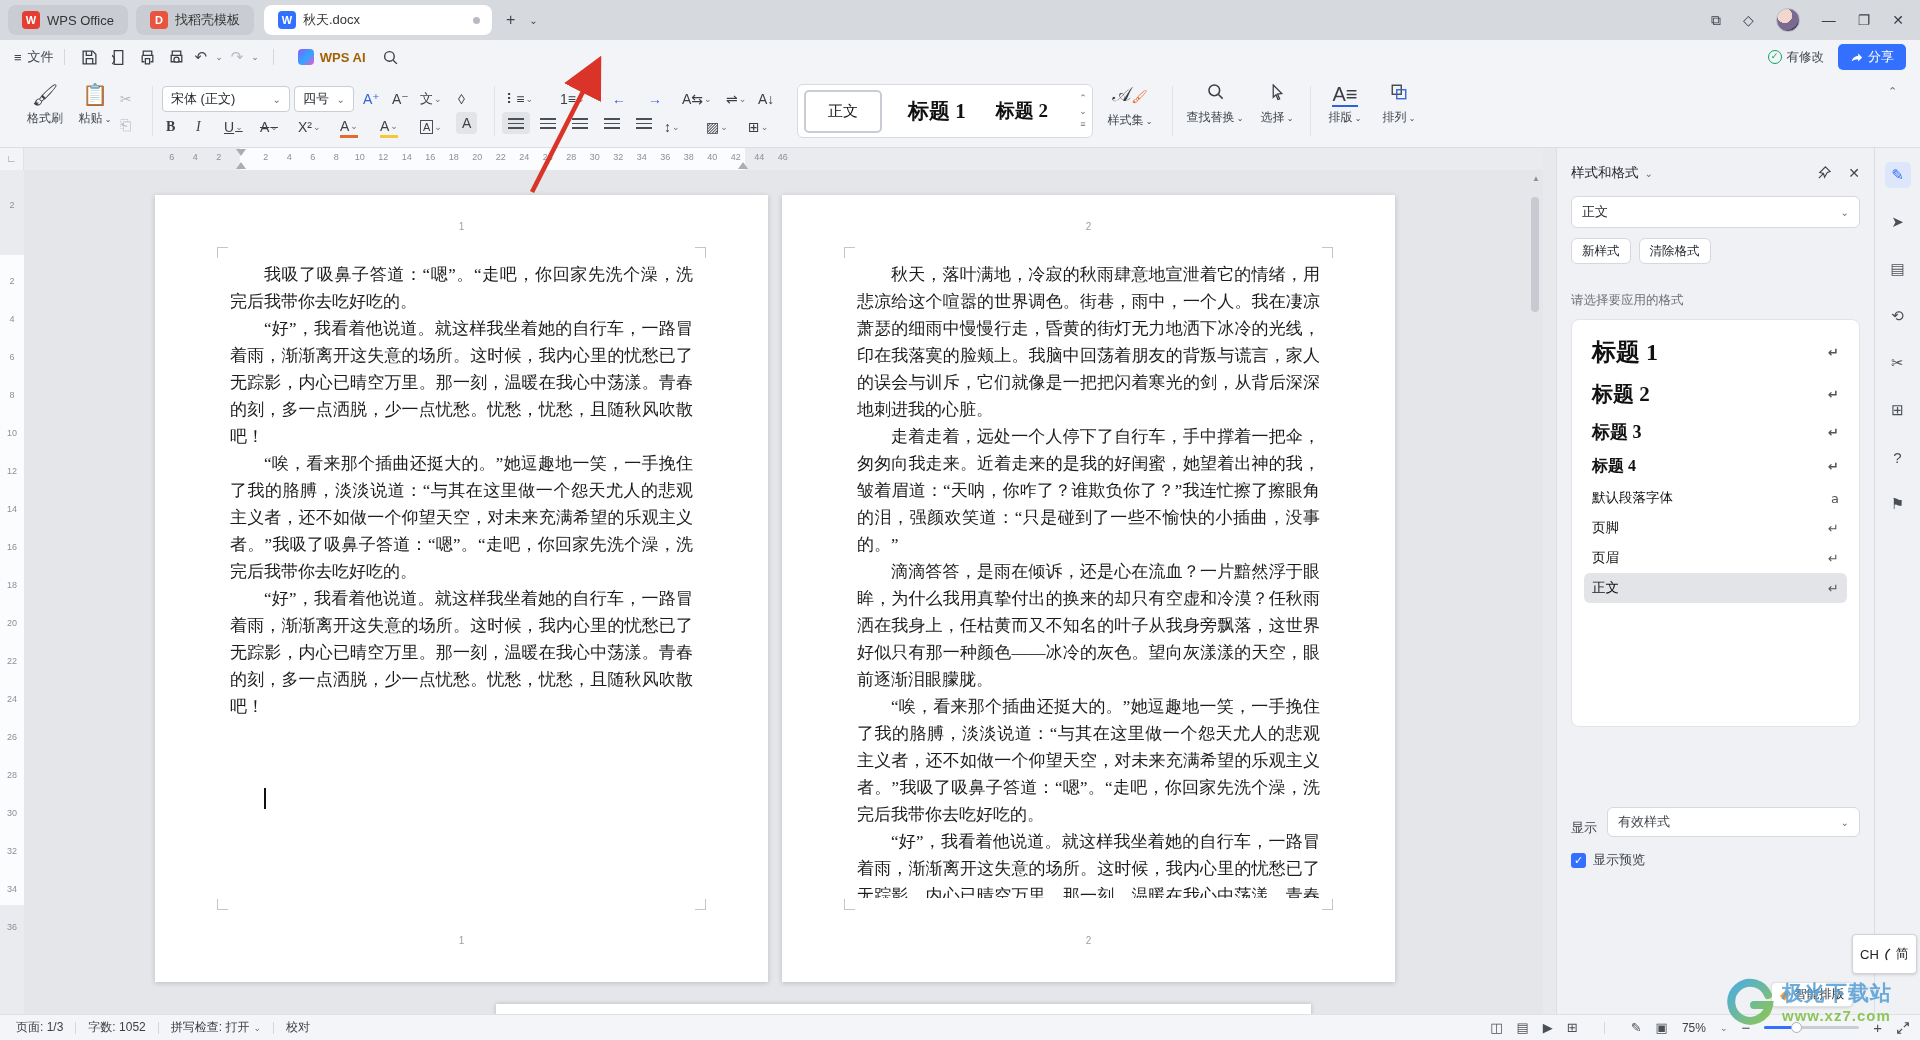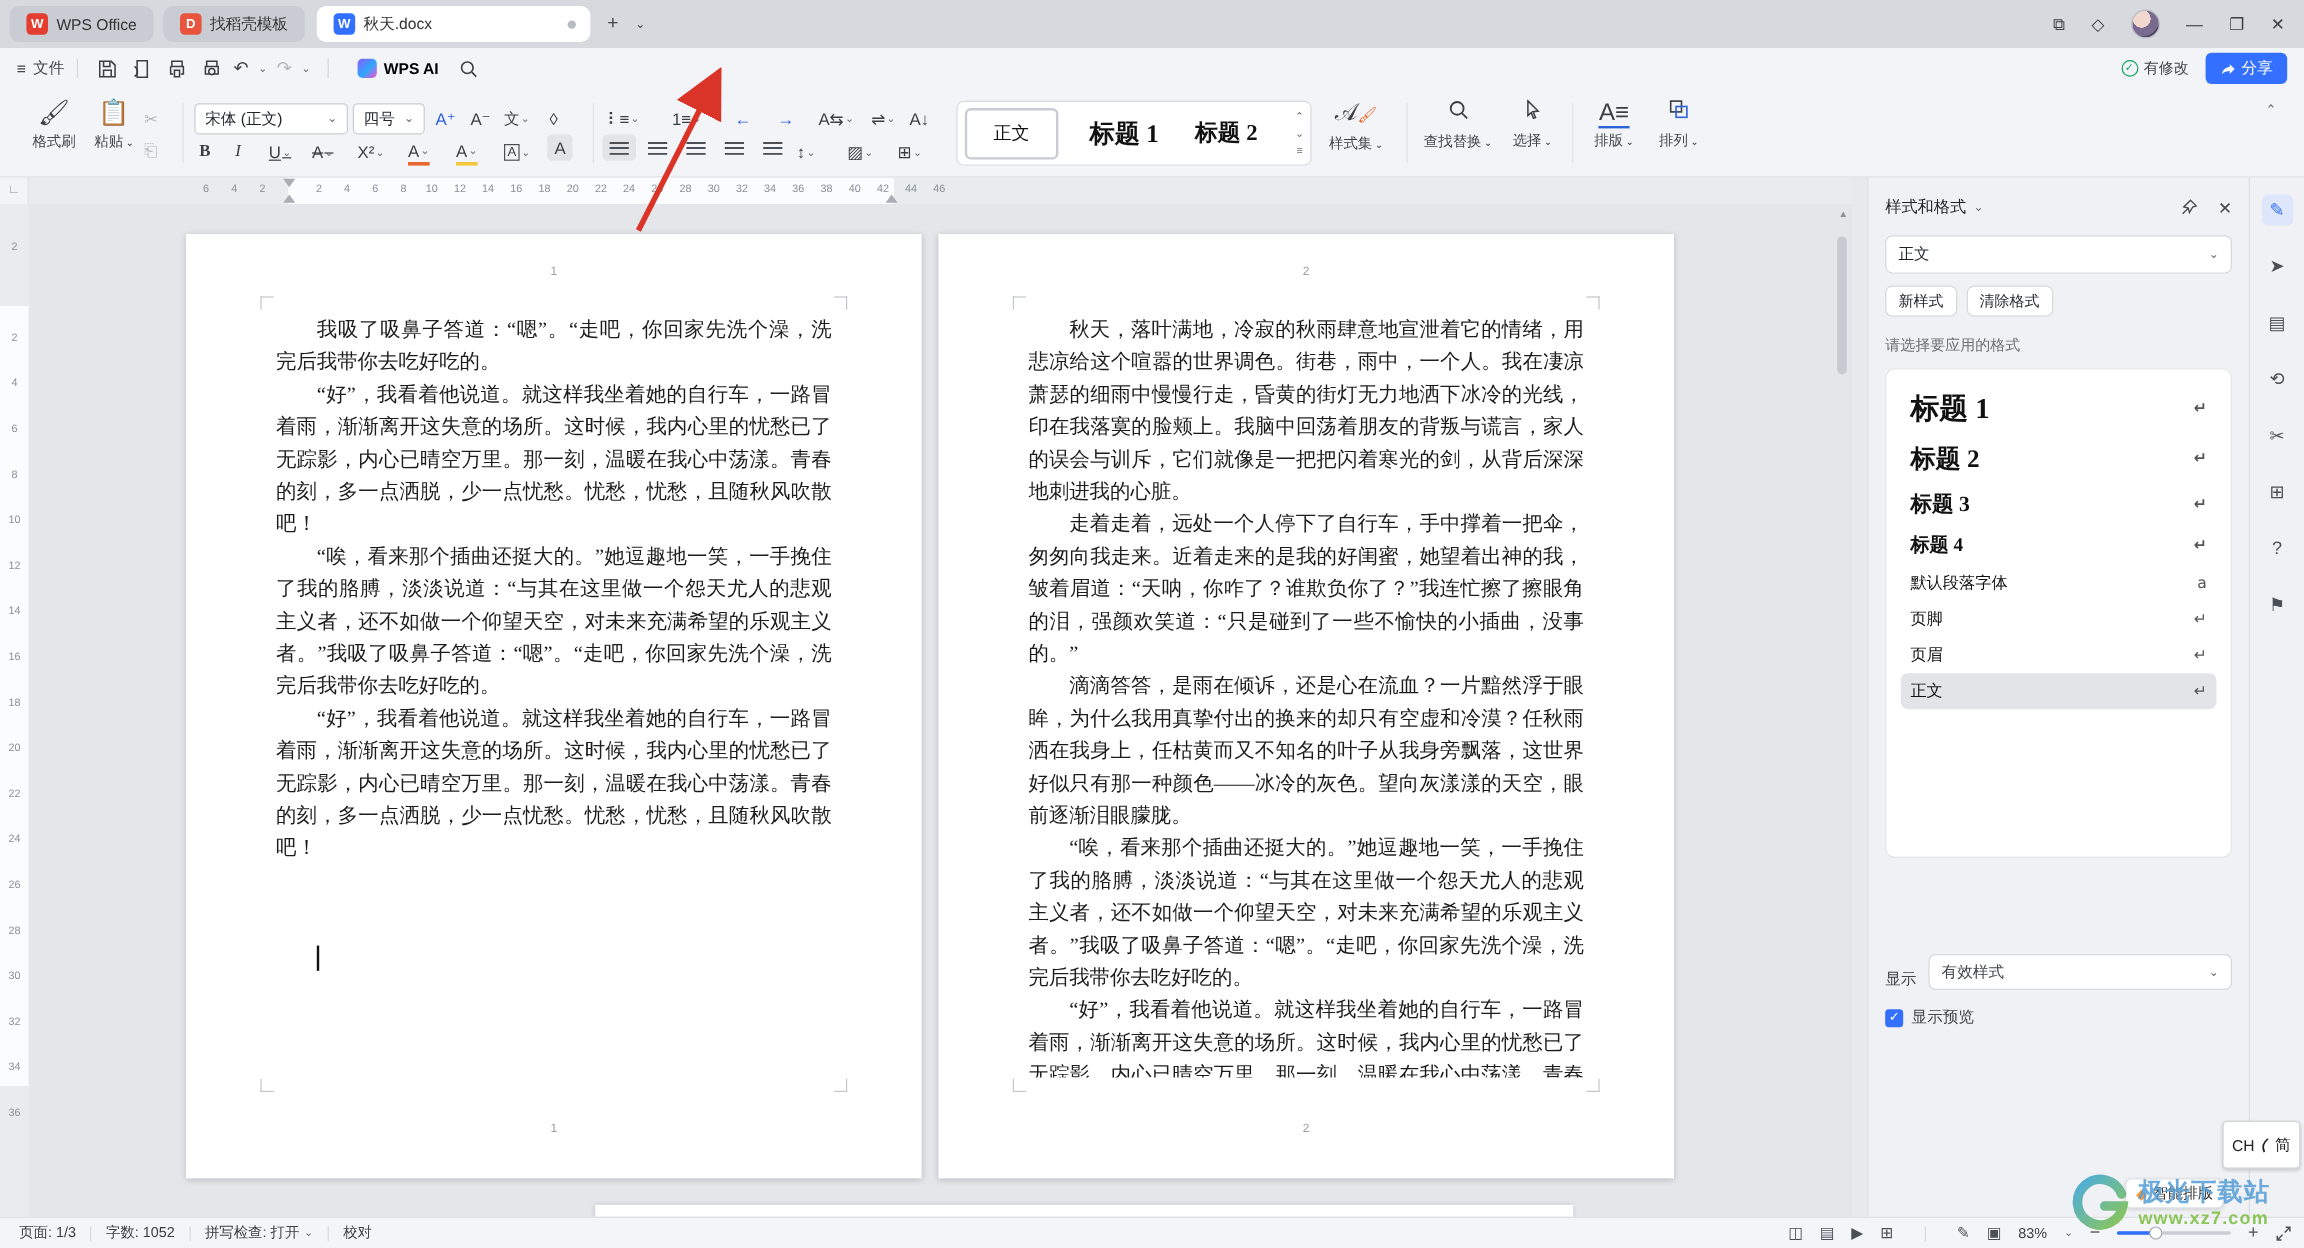--- a/index.html
+++ b/index.html
@@ -20,21 +20,21 @@
   
   .menubar { position:absolute; left:0; top:40px; width:1920px; height:34px; background:#f2f4f7; display:flex; align-items:center; }
   .mb-file { display:flex; align-items:center; gap:6px; margin-left:14px; font-size:13px; }
   .mb-sep { width:1px; height:16px; background:#d4d7db; margin:0 10px; }
   .qicon { width:17px; height:17px; margin:0 6px; }
   .qtxt { font-size:15px; margin:0 4px; }
   .mb-tabs { display:flex; align-items:center; margin-left:6px; }
   .mb-tab { padding:0 13px; height:34px; line-height:34px; font-size:13.5px; position:relative; }
   .mb-tab.active { color:#3370ff; font-weight:bold; }
   .mb-tab.active::after { content:""; position:absolute; left:13px; right:13px; bottom:2px; height:3px; border-radius:2px; background:#3370ff; }
-  .wpsai { display:flex; align-items:center; gap:6px; margin-left:14px; font-weight:bold; font-size:13px; color:#000000; }
+  .wpsai { display:flex; align-items:center; gap:6px; margin-left:14px; font-weight:bold; font-size:13px; color:#a16207; }
   .ai-logo { width:16px; height:16px; border-radius:4px; background:linear-gradient(135deg,#8a5cff,#2ea7ff 55%,#ff4dd2); }
   .mb-right { margin-left:auto; display:flex; align-items:center; gap:14px; padding-right:14px; }
   .modified { display:flex; align-items:center; gap:5px; font-size:12.5px; color:#41464d; }
   .mod-ic { width:14px; height:14px; border:1.5px solid #10a35c; border-radius:50%; color:#10a35c; font-size:9px; line-height:11px; text-align:center; }
   .share-btn { background:#3370ff; color:#fff; border:none; border-radius:5px; height:26px; padding:0 12px; font-size:13px; display:flex; align-items:center; gap:5px; }
 
   
   .ribbon { position:absolute; left:0; top:74px; width:1920px; height:74px; background:#f2f4f7; border-bottom:1px solid #dcdee3; font-size:12px; }
   .rsep { position:absolute; top:12px; width:1px; height:50px; background:#e0e2e7; }
   .bigbtn { position:absolute; top:8px; width:46px; text-align:center; }
@@ -84,21 +84,21 @@
 
   
   .sidebar { position:absolute; left:1556px; top:148px; width:318px; height:866px; background:#f0f1f4; border-left:1px solid #dcdee3; padding:16px 14px; }
   .sb-head { display:flex; align-items:center; font-size:13.5px; color:#1f2329; }
   .sb-head .chev { font-size:10px; color:#6b7076; margin-left:6px; }
   .sb-head .hic { margin-left:auto; display:flex; gap:16px; color:#41464d; font-size:14px; }
   .sb-select { margin-top:14px; background:#fff; border:1px solid #d5d8dd; border-radius:6px; height:32px; display:flex; align-items:center; padding:0 10px; font-size:13px; color:#1f2329; }
   .sb-select .chev { margin-left:auto; font-size:10px; color:#6b7076; }
   .sb-btnrow { display:flex; gap:8px; margin-top:10px; }
   .sb-btn { background:#fff; border:1px solid #d5d8dd; border-radius:6px; height:26px; padding:0 10px; font-size:12.5px; color:#1f2329; }
-  .sb-hint { margin-top:16px; font-size:12.5px; color:#6b7076; }
+  .sb-hint { margin-top:28px; font-size:12.5px; color:#6b7076; }
   .sb-list { margin-top:10px; background:#fff; border:1px solid #e2e4e8; border-radius:8px; padding:10px 12px; height:408px; }
   .sitem { display:flex; align-items:center; padding:6px 8px; border-radius:6px; color:#111; }
   .sitem .mk { margin-left:auto; font-size:13px; color:#555; font-family:"DejaVu Sans",sans-serif; }
   .sitem.h { font-family:"Liberation Serif","DejaVu Serif",serif; font-weight:bold; }
   .sitem.sel { background:#e3e4e7; }
   .sb-showrow { display:flex; align-items:flex-end; gap:10px; margin-top:80px; font-size:13px; }
   .sb-show-select { flex:1; background:#fff; border:1px solid #d5d8dd; border-radius:6px; height:30px; display:flex; align-items:center; padding:0 10px; }
   .sb-show-select .chev { margin-left:auto; font-size:10px; color:#6b7076; }
   .sb-prevrow { display:flex; align-items:center; gap:7px; margin-top:14px; font-size:13px; }
   .cbx { width:15px; height:15px; border-radius:3px; background:#3370ff; color:#fff; font-size:11px; line-height:15px; text-align:center; }
@@ -592,21 +592,21 @@
   <span class="st-sep"></span>
   <span>校对</span>
   <div class="st-right">
     <span class="st-ic">◫</span>
     <span class="st-ic">▤</span>
     <span class="st-ic">▶</span>
     <span class="st-ic">⊞</span>
     <span class="st-sep"></span>
     <span class="st-ic">✎</span>
     <span class="st-ic">▣</span>
-    <span>83%</span>
+    <span>75%</span>
     <span style="font-size:9px; color:#6b7076;">⌄</span>
     <span class="st-ic" style="font-size:15px;">−</span>
     <div class="zoom-track">
       <div class="zoom-fill"></div>
       <div class="zoom-knob"></div>
     </div>
     <span class="st-ic" style="font-size:15px;">+</span>
     <svg width="14" height="14" viewBox="0 0 16 16">
         <path d="M10 2h4v4M6 14H2v-4M14 2 9 7M2 14l5-5" fill="none" stroke="#4b5057" stroke-width="1.4"></path>
       </svg>

